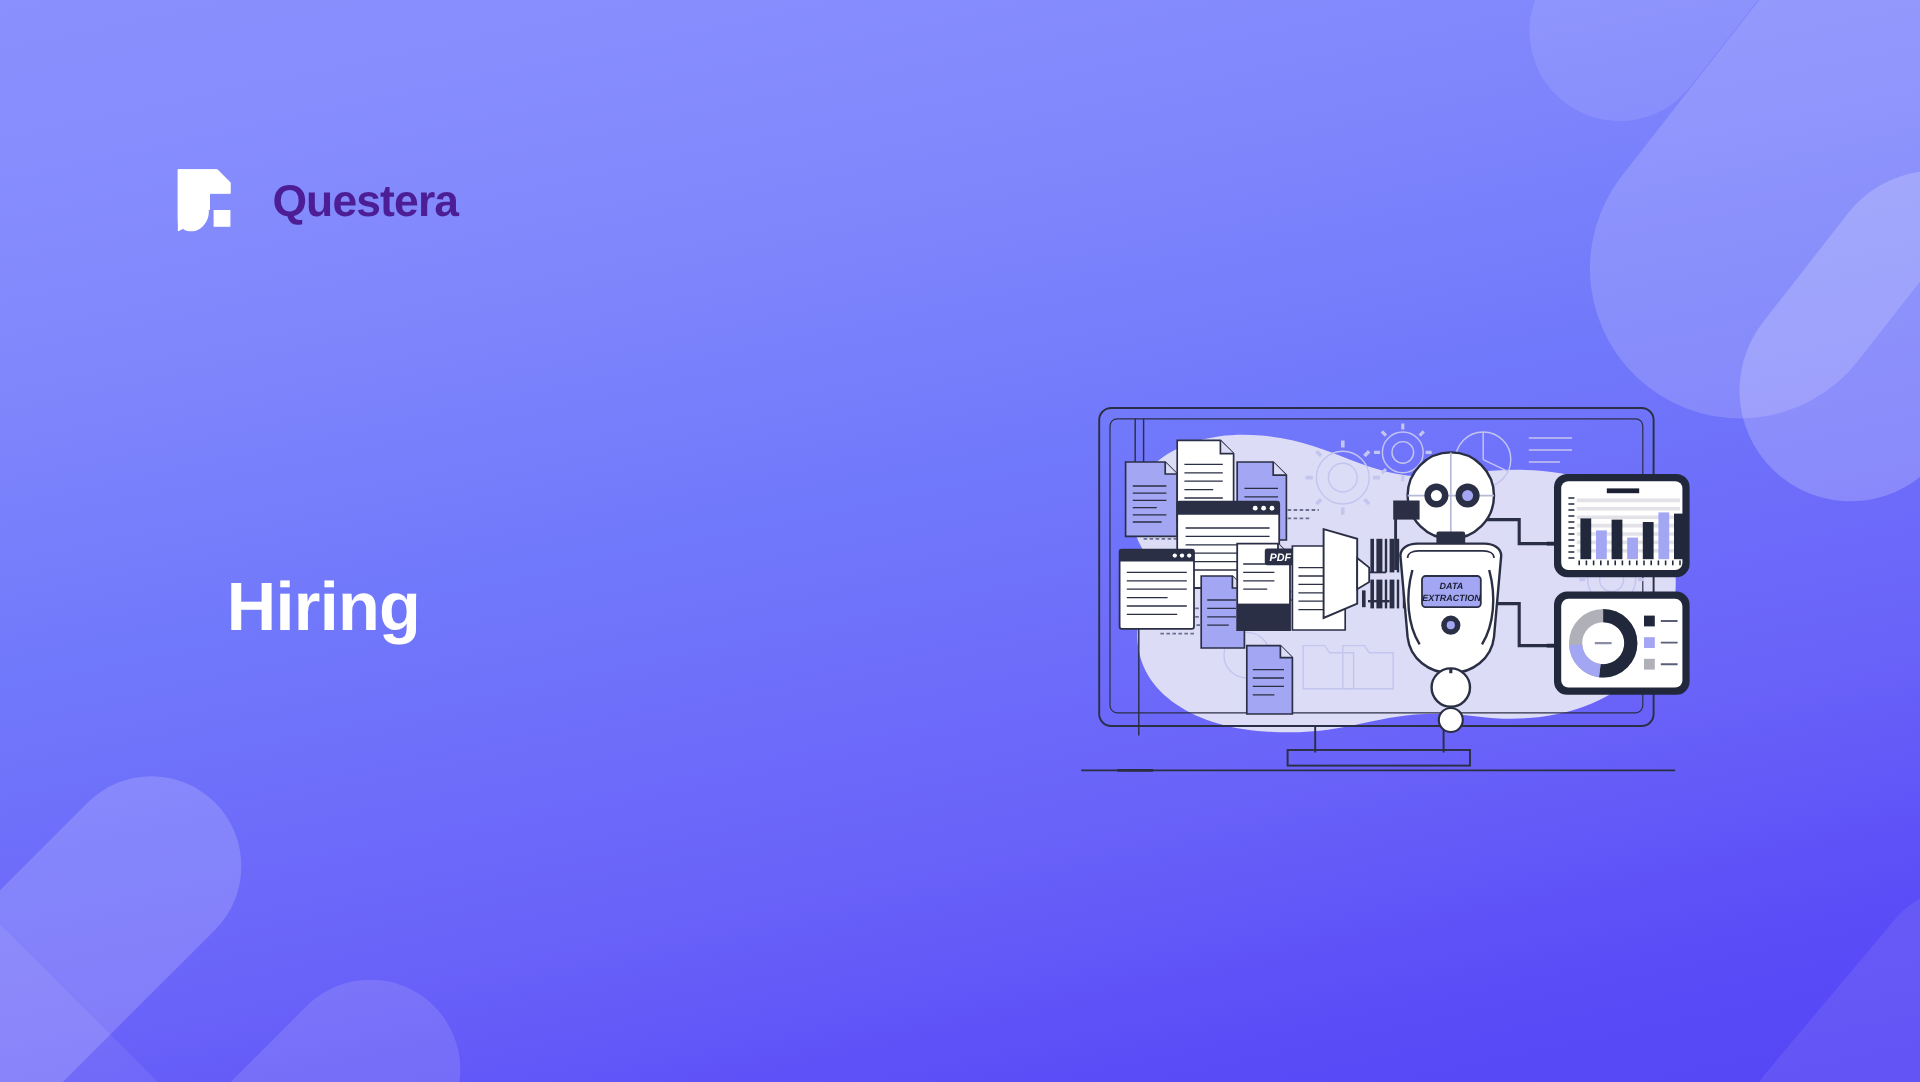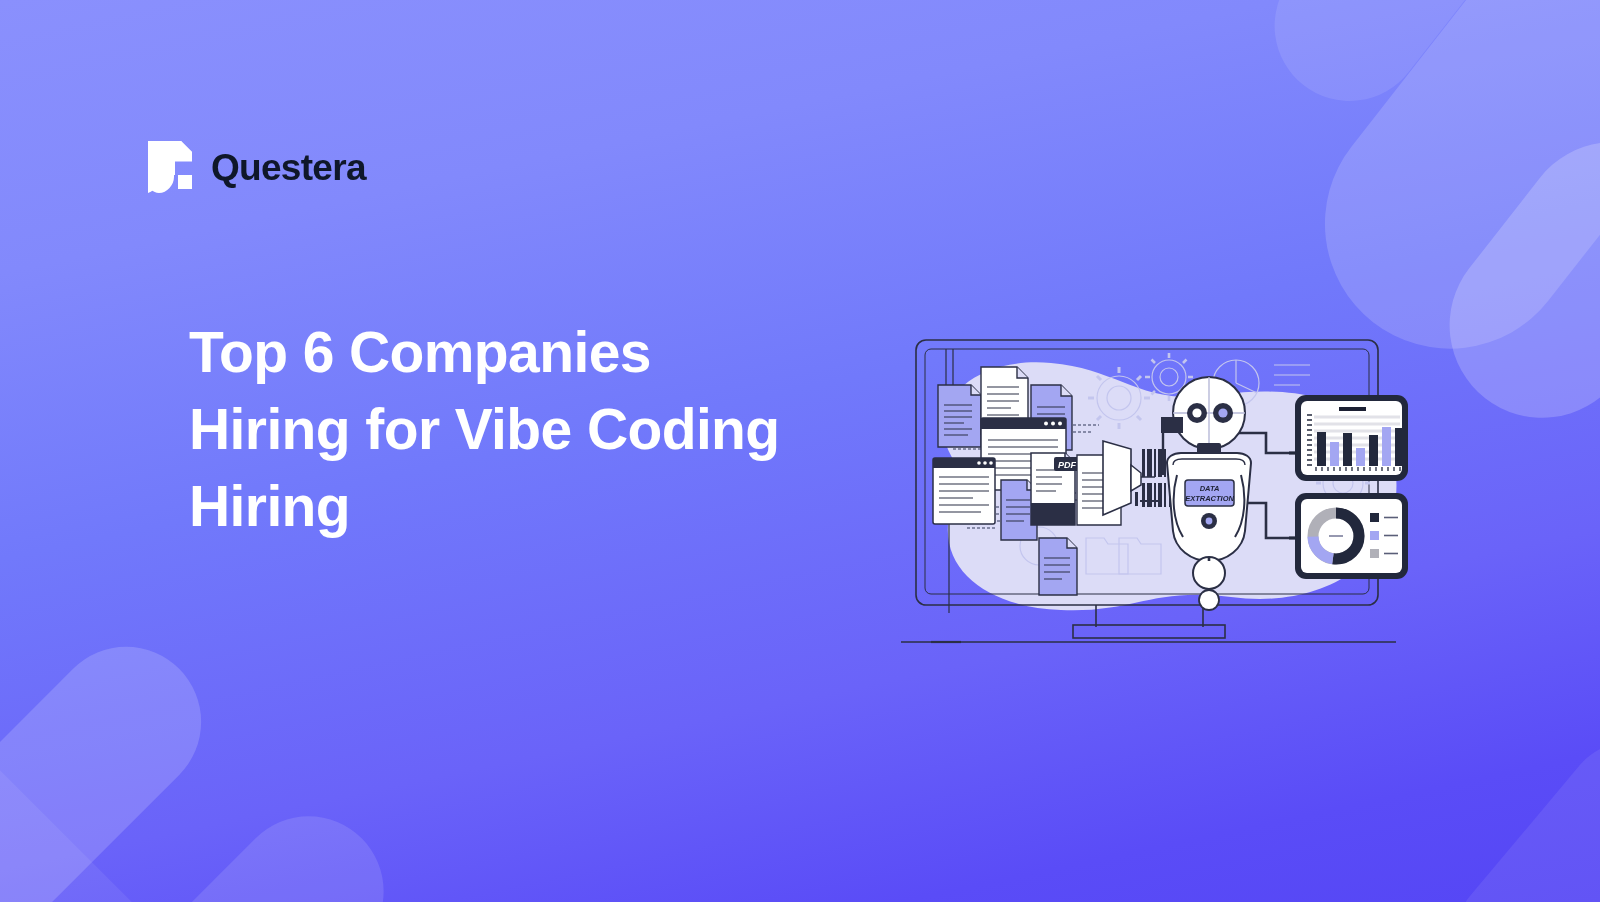--- a/index.html
+++ b/index.html
@@ -63,26 +63,27 @@
     transform:rotate(40deg);
   }
 
   
   #logo{
     position:absolute; left:148px; top:141px;
     display:flex; align-items:center; gap:15px;
   }
   #logo-mark{ width:48px; height:52px; display:block; }
   #logo-wordmark{
-    color:#0f172a;
+    color:#4c1d95;
     font-size:37px;
     font-weight:bold;
     letter-spacing:-0.7px;
     line-height:1;
     font-family:"Liberation Sans", sans-serif;
+    margin-left:16px;
   }
 
   
   #headline{
     position:absolute; left:189px; top:314px;
     width:660px;
     color:#ffffff;
     font-size:57px;
     font-weight:bold;
     line-height:77px;
@@ -117,22 +118,22 @@
       <path d="M0 0 H33 L44 11 V20 H26 V33 H13 V33 C6 40 0 45 0 45 Z" fill="#ffffff"></path>
       <path d="M0 0 H32.5 L44 11.5 V20.5 H26 V34 H13.5 V20.5 H0 Z" fill="#ffffff"></path>
       <path d="M0 20 H13.5 V34 H26 V36 C26 44 19 52 11 52 C5 52 0 47 0 40 Z" fill="#ffffff"></path>
       <rect x="30" y="34" width="14" height="14" fill="#ffffff"></rect>
     </svg>
   </span>
   <span id="logo-wordmark">Questera</span>
 </div>
 
 <h1 id="headline">
-  <span>Top 6 Companies</span><br>
-  <span>Hiring for Vibe Coding</span><br>
+  <br>
+  <br>
   <span>Hiring</span>
 </h1>
 
 <div id="illustration">
 <svg viewBox="0 0 520 320" xmlns="http://www.w3.org/2000/svg">
   <defs>
     <clipPath id="clipBar">
           <rect x="404" y="70" width="110" height="82" rx="4"></rect>
         </clipPath>
     <clipPath id="clipAll">

